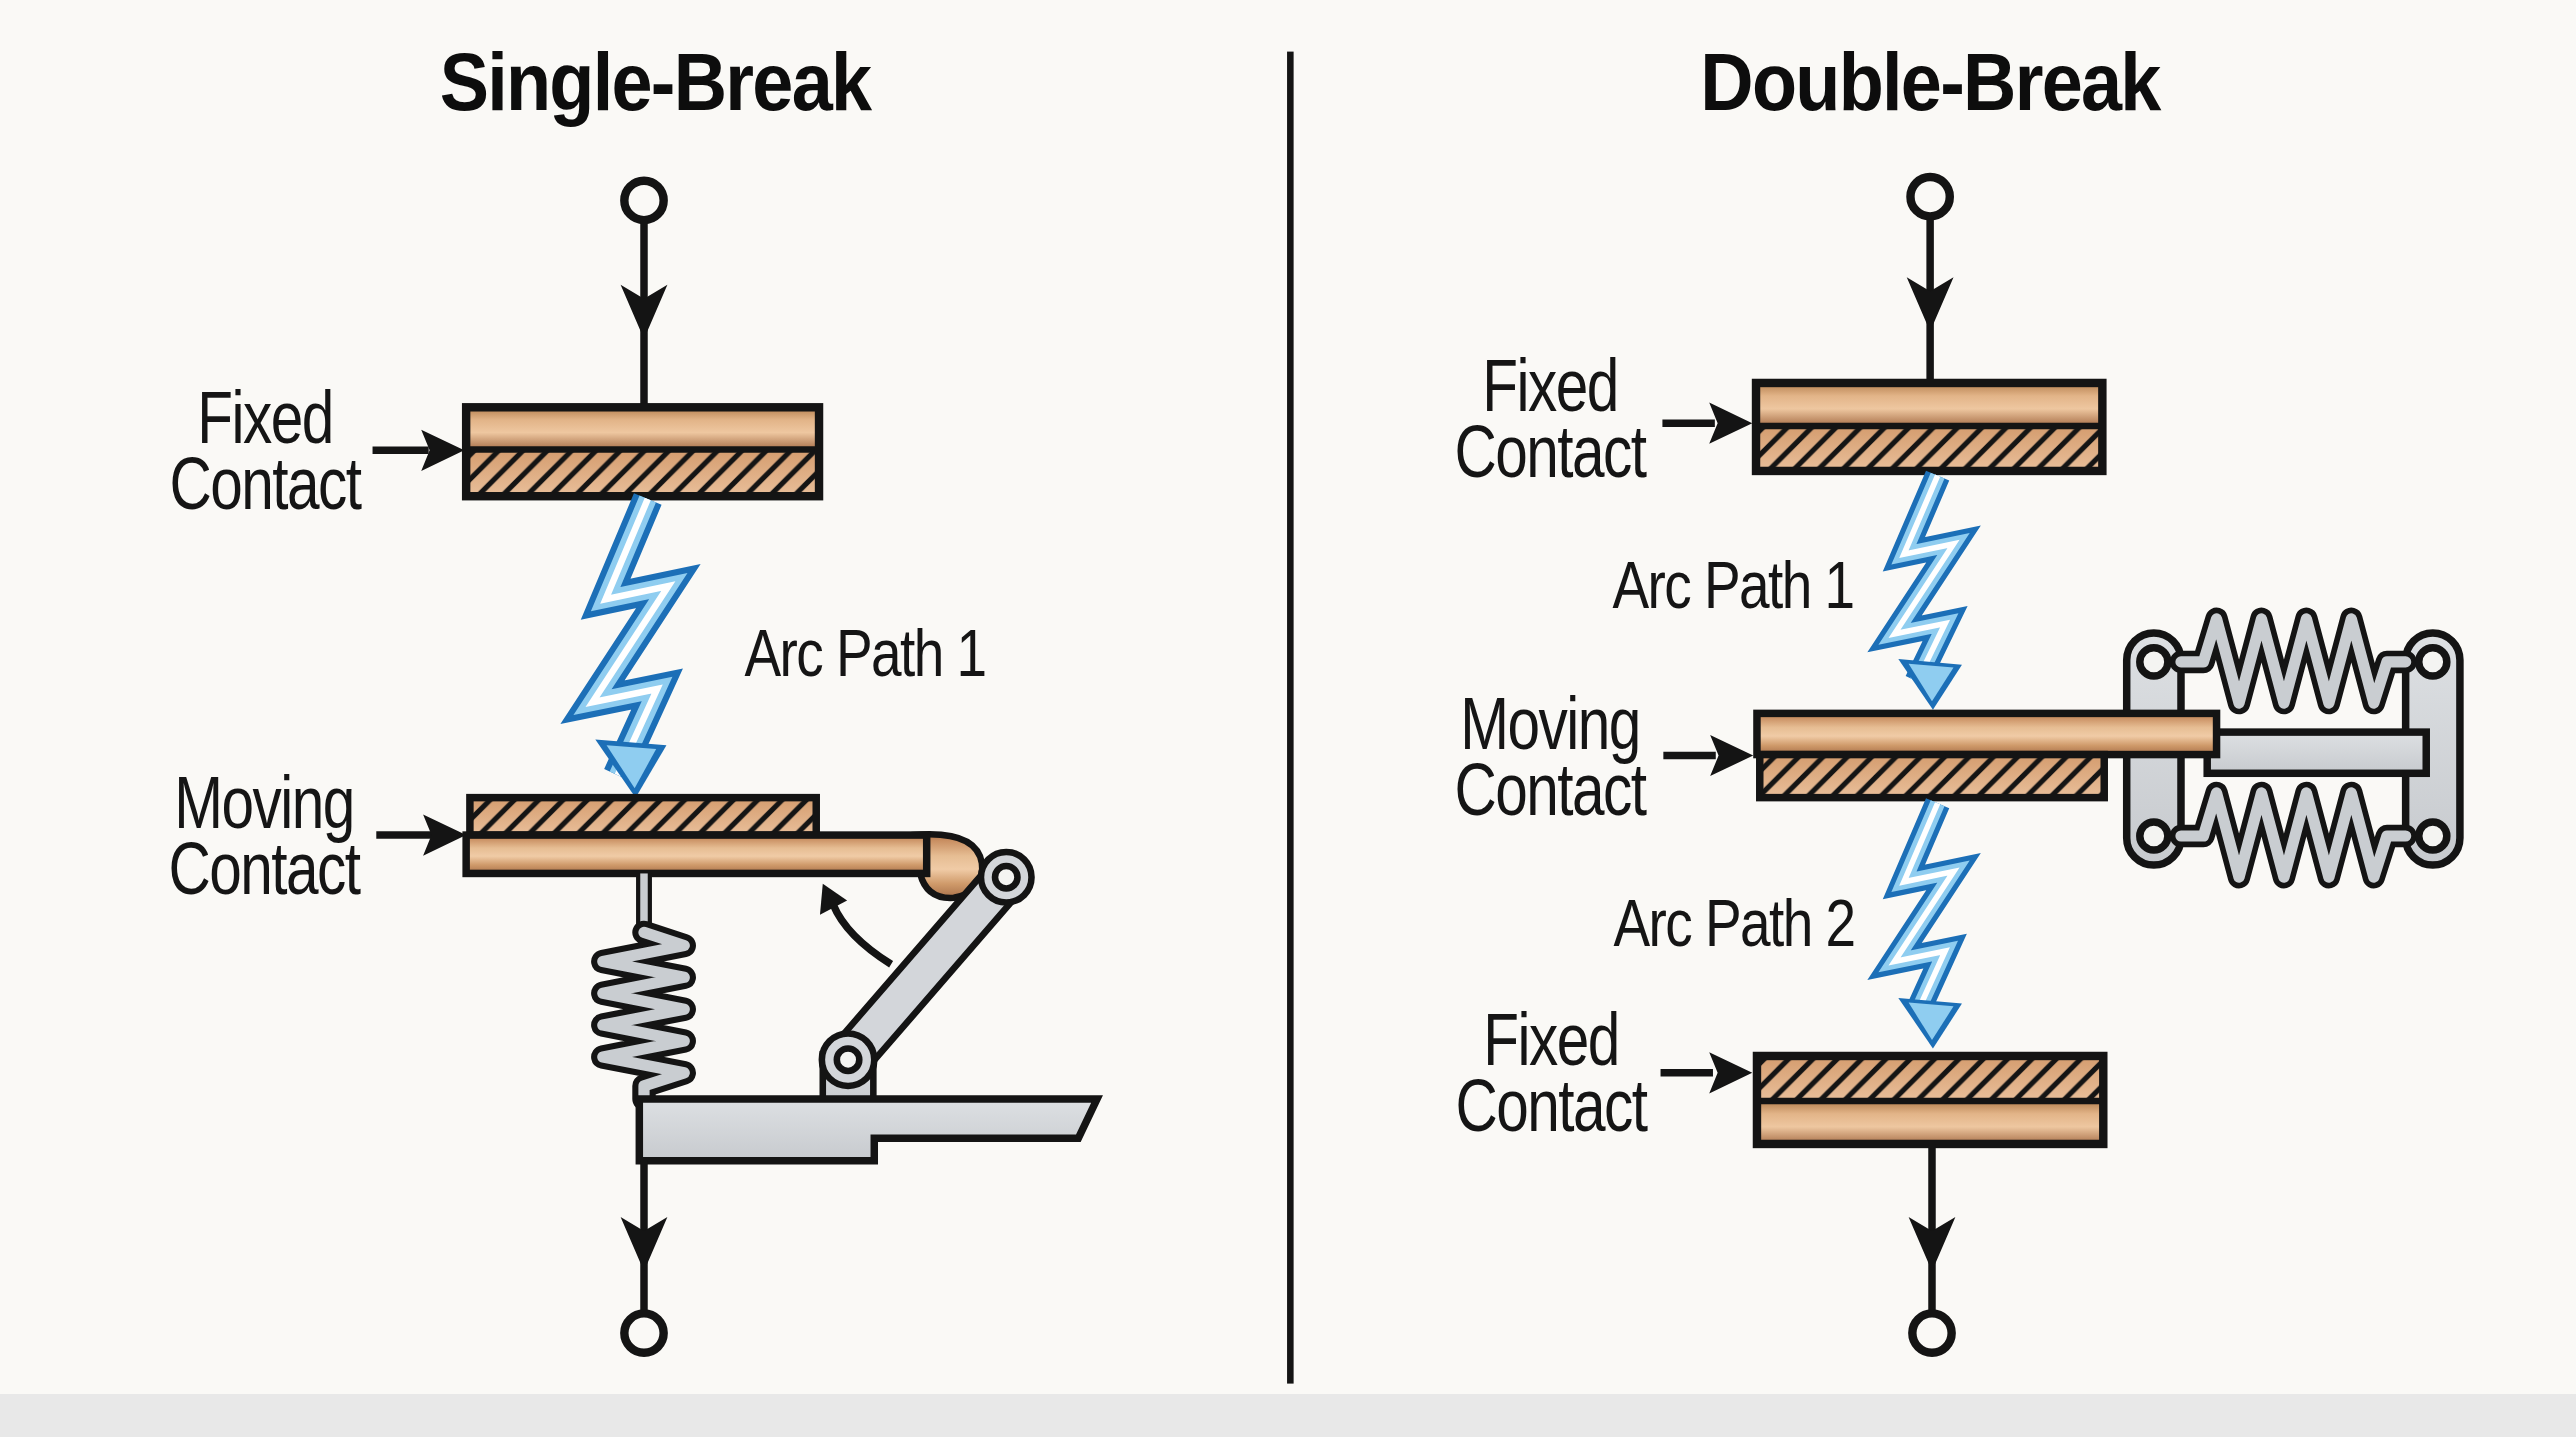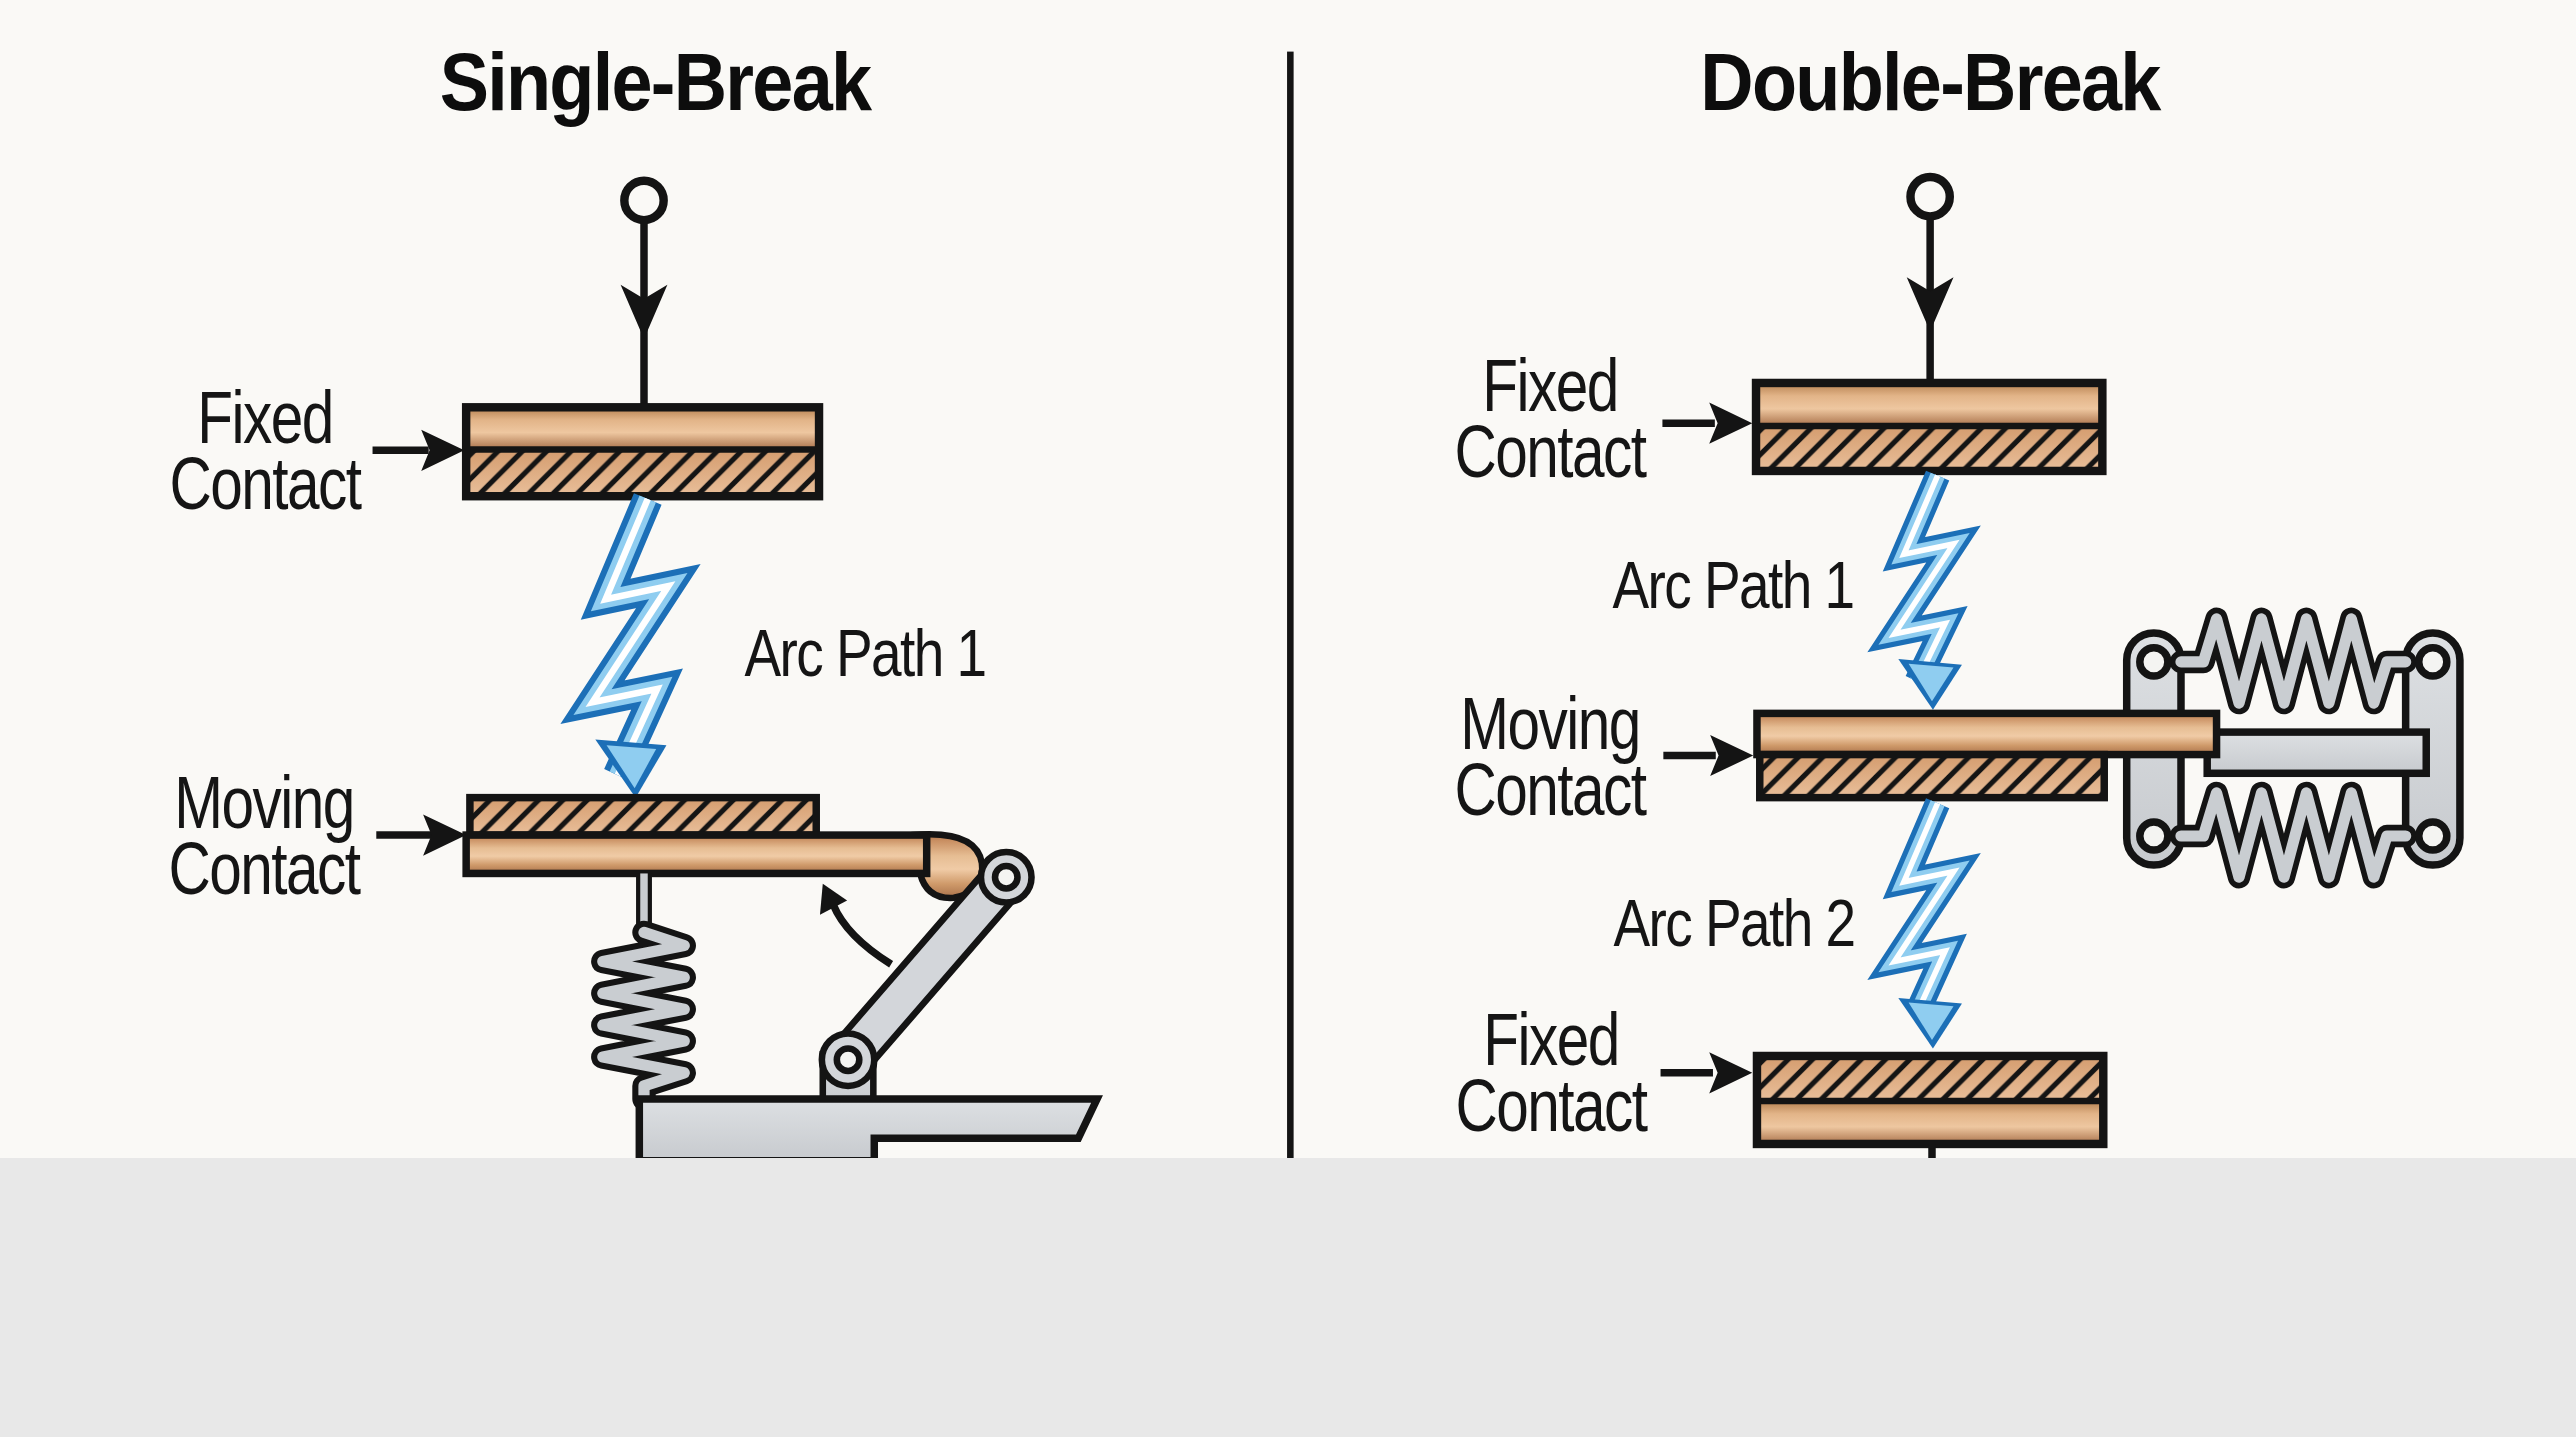--- a/index.html
+++ b/index.html
@@ -1,18 +1,18 @@
 <!DOCTYPE html>
 <html style="font-size:15px"><head>
 <meta charset="utf-8">
 <style>
   html,body{margin:0;padding:0;background:#e8e8e8;}
   #canvas{
     position:relative;
-    width:2576px;height:1158px;
+    width:2576px;height:1394px;
     background:#faf9f6;
     overflow:hidden;
     font-family:"Liberation Sans", sans-serif;
   }
   #diagram-svg{position:absolute;left:0;top:0;}
   .lbl{
     position:absolute;
     transform:translate(-50%,-50%) scaleX(0.78);
     font-size:75px;line-height:66px;
     letter-spacing:-1.9px;

